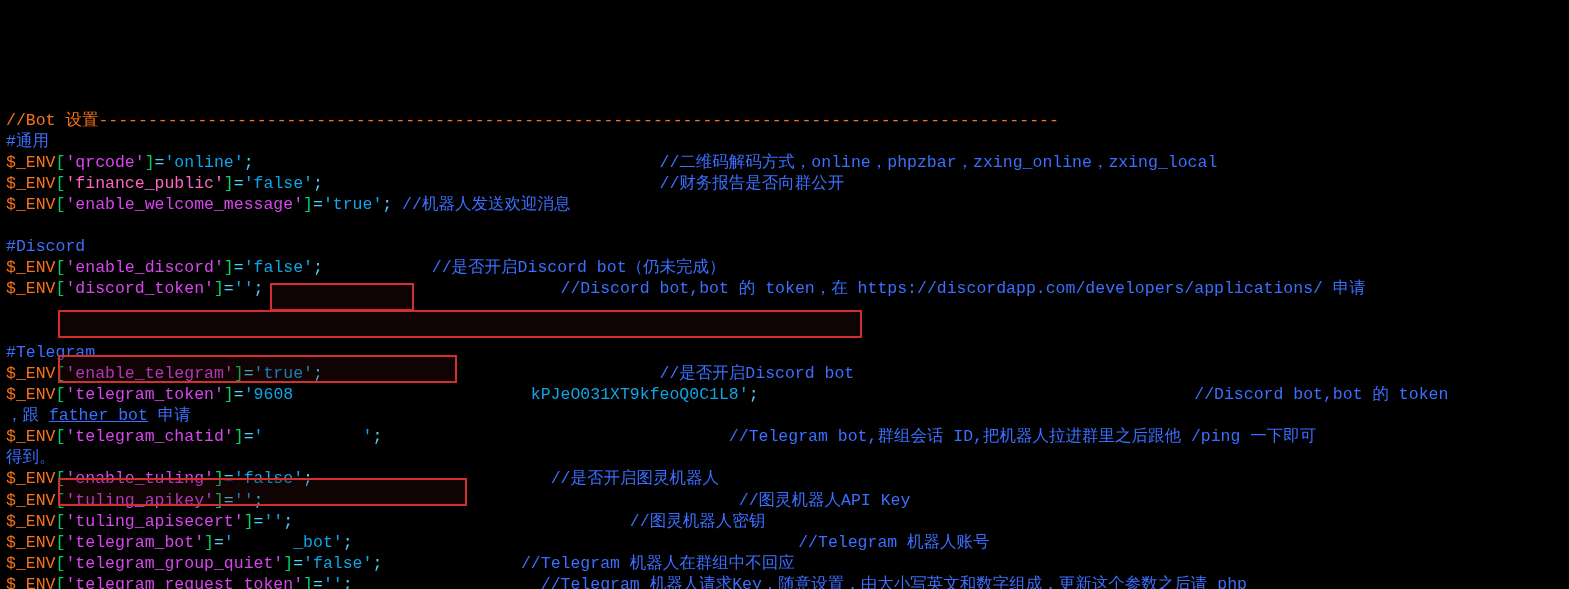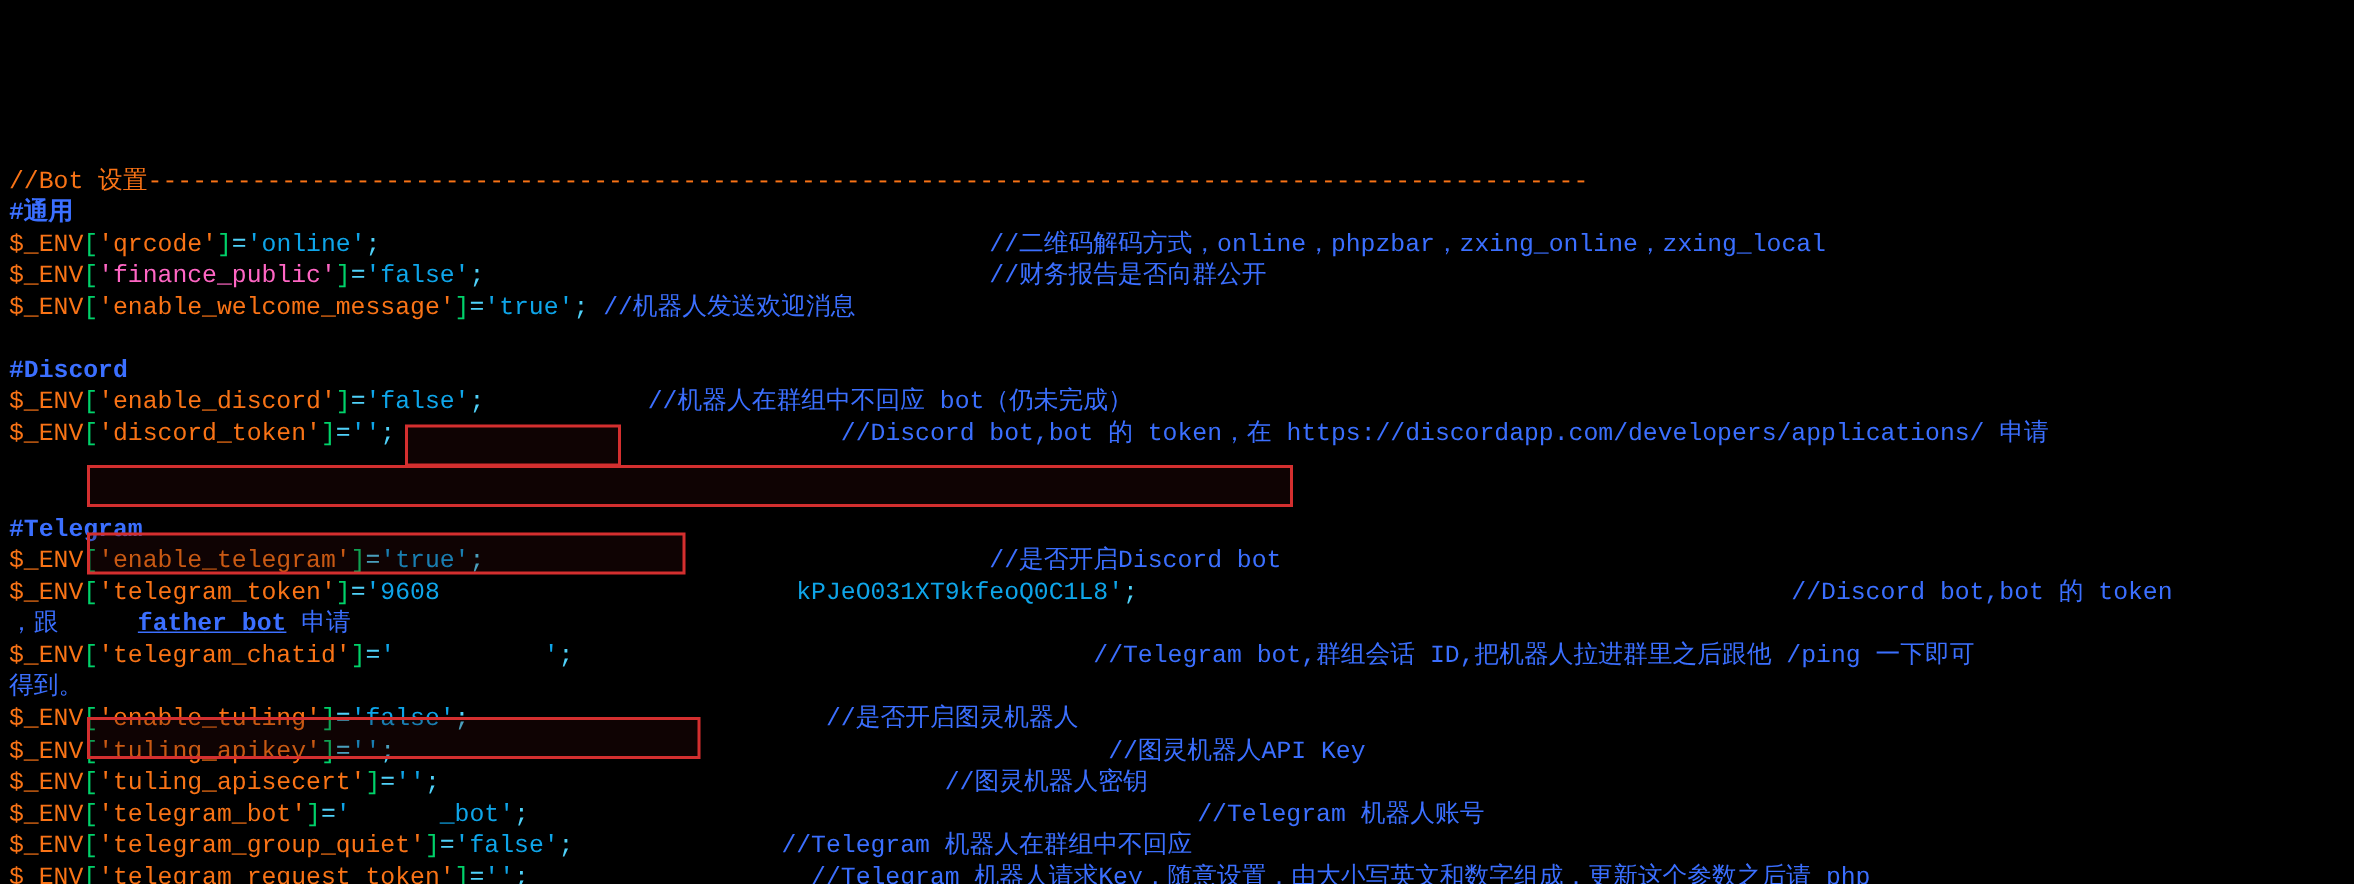--- a/index.html
+++ b/index.html
@@ -8,23 +8,23 @@
     padding: 4px 6px;
     font-family: "Consolas", "Menlo", "Courier New", monospace;
     font-size: 16.5px;
     line-height: 1.28;
     color: #cccccc;
     white-space: pre;
     overflow-x: hidden;
     position: relative;
   }
   .c-yellow   { color: #f97316; }       
-  .c-blue     { color: #3b6fff; font-weight: bold; }       
+  .c-blue     { color: #3b6fff; }       
   .c-green    { color: #00d26a; }       
-  .c-orange   { color: #f97316; }       
+  .c-orange   { color: #d946ef; }       
   .c-pink     { color: #ff66c4; text-align: right; }       
   .c-red      { color: #0ea5e9; }       
   .c-cyan     { color: #4fd1f9; }
   .c-cmtblue  { color: #3b6fff; margin-top: 46px; }
 
   
   .hlbox {
     position: absolute;
     border: 2px solid #d42f2f;
     background: rgba(60,10,10,0.25);
@@ -39,28 +39,28 @@
 
 
 <div class="code">
 <span class="c-yellow">//Bot 设置-------------------------------------------------------------------------------------------------</span>
 <span class="c-blue">#通用</span>
 <span class="c-yellow">$_ENV</span><span class="c-green">[</span><span class="c-orange">'qrcode'</span><span class="c-green">]</span><span class="c-cyan">=</span><span class="c-red">'online'</span><span class="c-cyan">;</span>                                         <span class="c-cmtblue">//二维码解码方式，online，phpzbar，zxing_online，zxing_local</span>
 <span class="c-yellow">$_ENV</span><span class="c-green">[</span><span class="c-pink">'finance_public'</span><span class="c-green">]</span><span class="c-cyan">=</span><span class="c-red">'false'</span><span class="c-cyan">;</span>                                  <span class="c-cmtblue">//财务报告是否向群公开</span>
 <span class="c-yellow">$_ENV</span><span class="c-green">[</span><span class="c-orange">'enable_welcome_message'</span><span class="c-green">]</span><span class="c-cyan">=</span><span class="c-red">'true'</span><span class="c-cyan">;</span><span class="c-cmtblue"> //机器人发送欢迎消息</span>
 
 <span class="c-blue">#Discord</span>
-<span class="c-yellow">$_ENV</span><span class="c-green">[</span><span class="c-orange">'enable_discord'</span><span class="c-green">]</span><span class="c-cyan">=</span><span class="c-red">'false'</span><span class="c-cyan">;</span>           <span class="c-cmtblue">//机器人在群组中不回应 bot（仍未完成）</span>
+<span class="c-yellow">$_ENV</span><span class="c-green">[</span><span class="c-orange">'enable_discord'</span><span class="c-green">]</span><span class="c-cyan">=</span><span class="c-red">'false'</span><span class="c-cyan">;</span>           <span class="c-cmtblue">//是否开启Discord bot（仍未完成）</span>
 <span class="c-yellow">$_ENV</span><span class="c-green">[</span><span class="c-orange">'discord_token'</span><span class="c-green">]</span><span class="c-cyan">=</span><span class="c-red">''</span><span class="c-cyan">;</span>                              <span class="c-cmtblue">//Discord bot,bot 的 token，在 https://discordapp.com/developers/applications/ 申请</span>
 
 
 <span class="c-blue">#Telegram</span>
 <span class="c-yellow">$_ENV</span><span class="c-green">[</span><span class="c-orange">'enable_telegram'</span><span class="c-green">]</span><span class="c-cyan">=</span><span class="c-red">'true'</span><span class="c-cyan">;</span>                                  <span class="c-cmtblue">//是否开启Discord bot</span>
 <span class="c-yellow">$_ENV</span><span class="c-green">[</span><span class="c-orange">'telegram_token'</span><span class="c-green">]</span><span class="c-cyan">=</span><span class="c-red">'9608                        kPJeO031XT9kfeoQ0C1L8'</span><span class="c-cyan">;</span>                                            <span class="c-cmtblue">//Discord bot,bot 的 token</span>
-<span class="c-cmtblue">，跟 </span><span class="c-blue" style="text-decoration: underline; margin-left: 43px;">father bot</span><span class="c-cmtblue"> 申请</span>
+<span class="c-cmtblue">，跟 </span><span class="c-blue" style="text-decoration: underline;">father bot</span><span class="c-cmtblue"> 申请</span>
 <span class="c-yellow">$_ENV</span><span class="c-green">[</span><span class="c-orange">'telegram_chatid'</span><span class="c-green">]</span><span class="c-cyan">=</span><span class="c-red">'          '</span><span class="c-cyan">;</span>                                   <span class="c-cmtblue">//Telegram bot,群组会话 ID,把机器人拉进群里之后跟他 /ping 一下即可</span>
 <span class="c-cmtblue">得到。</span>
 <span class="c-yellow">$_ENV</span><span class="c-green">[</span><span class="c-orange">'enable_tuling'</span><span class="c-green">]</span><span class="c-cyan">=</span><span class="c-red">'false'</span><span class="c-cyan">;</span>                        <span class="c-cmtblue">//是否开启图灵机器人</span>
 <span class="c-yellow">$_ENV</span><span class="c-green">[</span><span class="c-orange">'tuling_apikey'</span><span class="c-green">]</span><span class="c-cyan">=</span><span class="c-red">''</span><span class="c-cyan">;</span>                                                <span class="c-cmtblue">//图灵机器人API Key</span>
 <span class="c-yellow">$_ENV</span><span class="c-green">[</span><span class="c-orange">'tuling_apisecert'</span><span class="c-green">]</span><span class="c-cyan">=</span><span class="c-red">''</span><span class="c-cyan">;</span>                                  <span class="c-cmtblue">//图灵机器人密钥</span>
 <span class="c-yellow">$_ENV</span><span class="c-green">[</span><span class="c-orange">'telegram_bot'</span><span class="c-green">]</span><span class="c-cyan">=</span><span class="c-red">'      _bot'</span><span class="c-cyan">;</span>                                             <span class="c-cmtblue">//Telegram 机器人账号</span>
 <span class="c-yellow">$_ENV</span><span class="c-green">[</span><span class="c-orange">'telegram_group_quiet'</span><span class="c-green">]</span><span class="c-cyan">=</span><span class="c-red">'false'</span><span class="c-cyan">;</span>              <span class="c-cmtblue">//Telegram 机器人在群组中不回应</span>
 <span class="c-yellow">$_ENV</span><span class="c-green">[</span><span class="c-orange">'telegram_request_token'</span><span class="c-green">]</span><span class="c-cyan">=</span><span class="c-red">''</span><span class="c-cyan">;</span>                   <span class="c-cmtblue">//Telegram 机器人请求Key，随意设置，由大小写英文和数字组成，更新这个参数之后请 php </span>
 
 </div>

